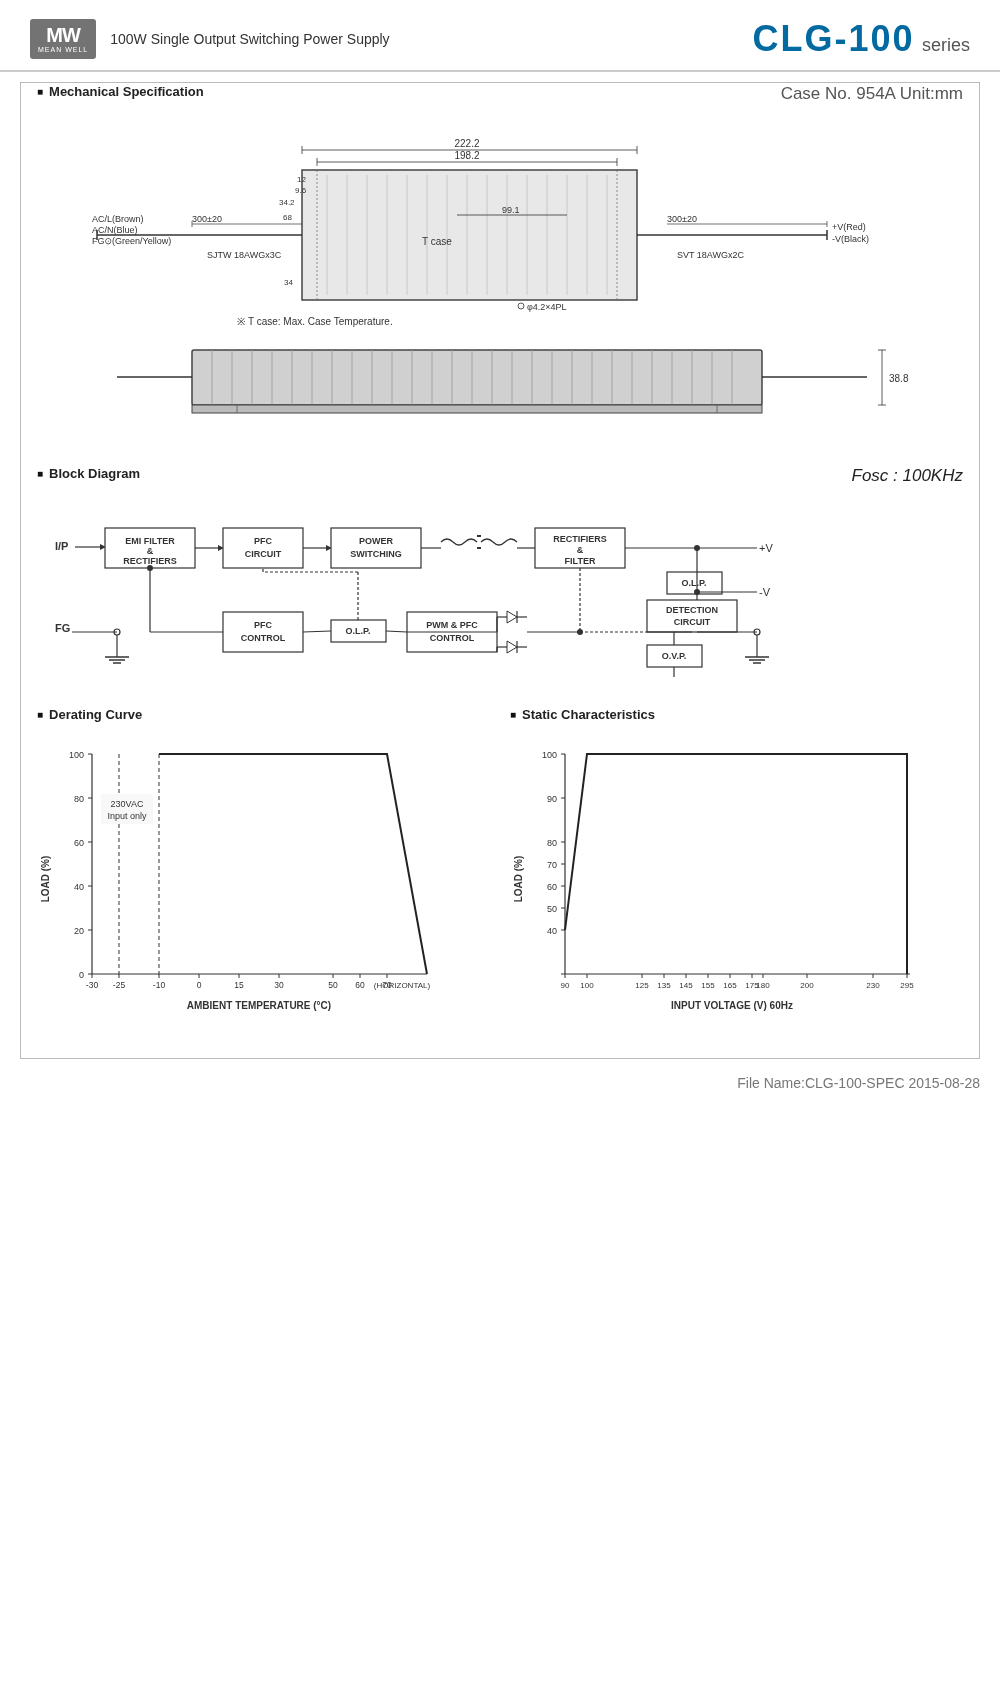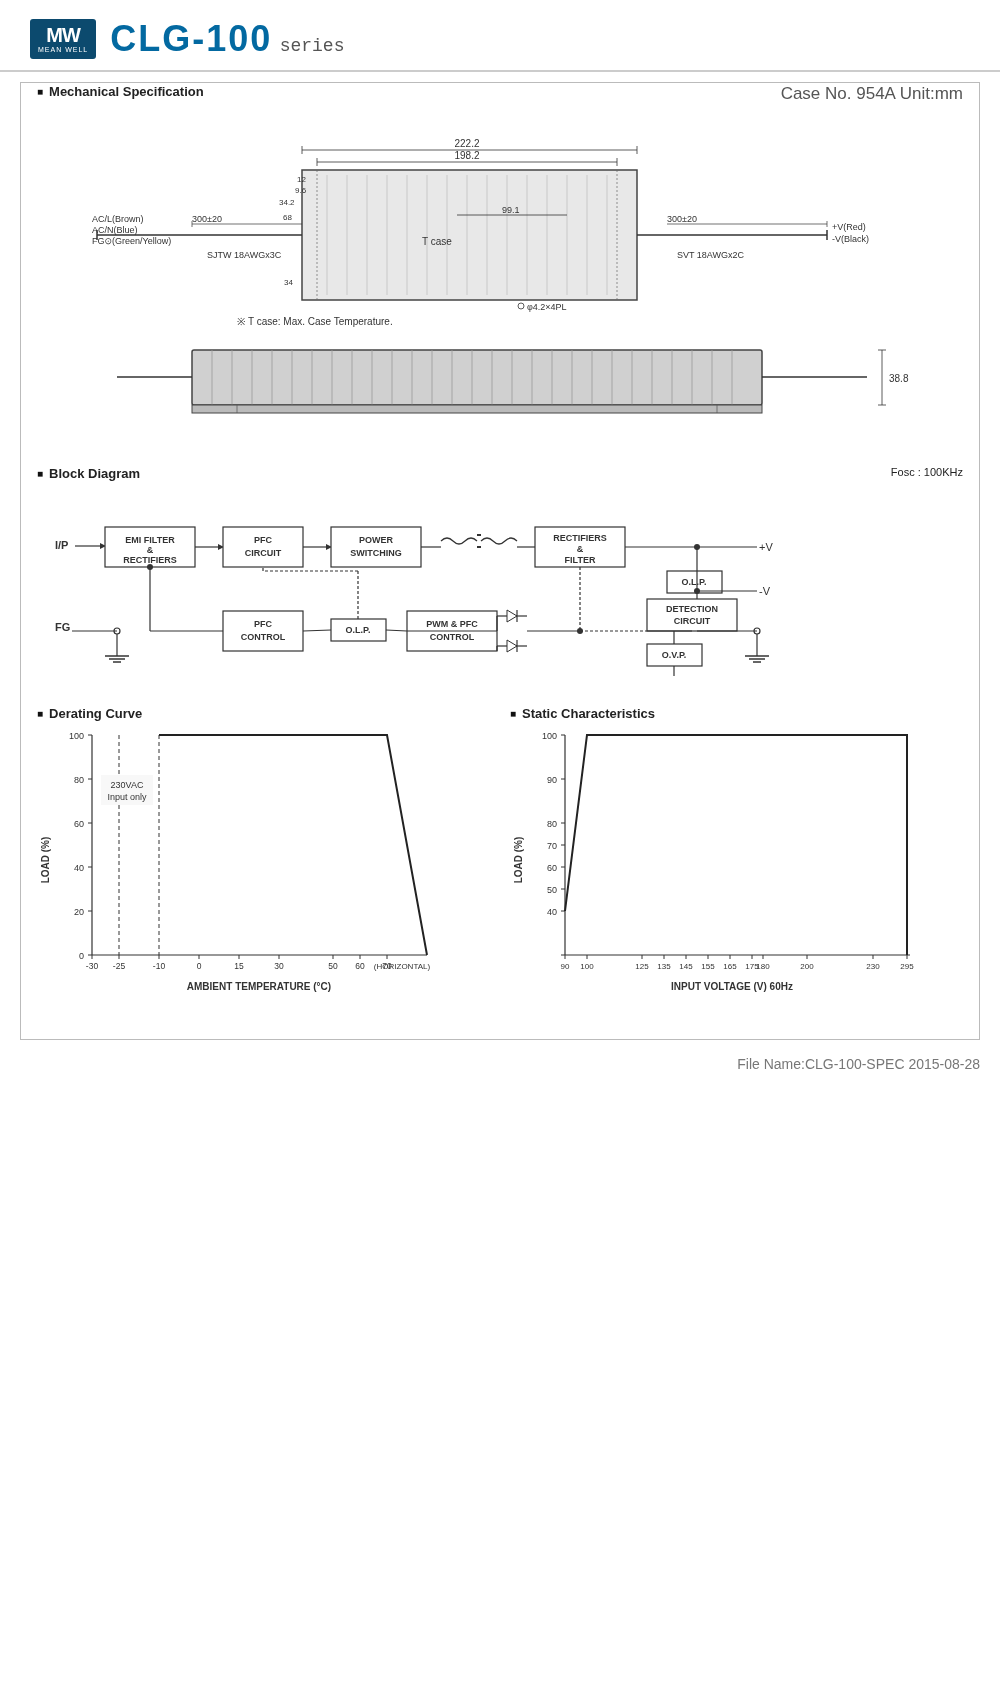--- a/index.html
+++ b/index.html
@@ -13,21 +13,21 @@
     }
 
     
     .header {
       display: flex;
       align-items: center;
       padding: 18px 30px 10px 30px;
       border-bottom: 2px solid #ccc;
     }
     .logo-box {
-      background: #0c4a6e;
+      background: #737373;
       padding: 6px 8px;
       border-radius: 3px;
       margin-right: 14px;
       display: flex;
       flex-direction: column;
       align-items: center;
     }
     .logo-mw {
       color: #fff;
       font-size: 20px;
@@ -50,21 +50,20 @@
       font-size: 36px;
       font-weight: 900;
       letter-spacing: 2px;
       color: #0369a1;
     }
     .header-series {
       font-size: 18px;
       font-weight: 400;
       color: #555;
       margin-left: 4px;
-      font-family: Liberation Mono, monospace;
     }
 
     
     .main-content {
       margin: 10px 20px;
       border: 1px solid #bbb;
       padding: 1px 16px;
     }
 
     
@@ -97,43 +96,44 @@
       width: 100%;
       height: 320px;
     }
 
     
     .block-diagram-section {
       margin-bottom: 20px;
     }
     .fosc-note {
       text-align: right;
-      font-size: 11px;
+      font-size: 17px;
       margin-bottom: 6px;
+      font-style: italic;
     }
     .block-diagram-container {
       position: relative;
       width: 100%;
       height: 195px;
       text-align: center;
     }
 
     
     .charts-row {
       display: flex;
       gap: 20px;
       margin-top: 10px;
     }
     .chart-container {
       flex: 1;
     }
     .chart-title {
       font-size: 13px;
       font-weight: 700;
-      margin-bottom: 4px;
+      margin-bottom: 22px;
       display: flex;
       align-items: center;
       gap: 6px;
     }
     .chart-title::before {
       content: '■';
       color: #111;
       font-size: 10px;
     }
     .chart-area {
@@ -154,20 +154,21 @@
     }
   </style>
 </head>
 <body>
 
 <div class="header">
   <div class="logo-box">
     <div class="logo-mw">MW</div>
     <div class="logo-brand">MEAN WELL</div>
   </div>
+  <div class="header-subtitle">100W Single Output Switching Power Supply</div>
   <div>
     <span class="header-model">CLG-100</span>
     <span class="header-series">series</span>
   </div>
 </div>
 
 <div class="main-content">
 
   <div class="mech-spec">
     <div style="display:flex; justify-content:space-between; align-items:flex-start;">

